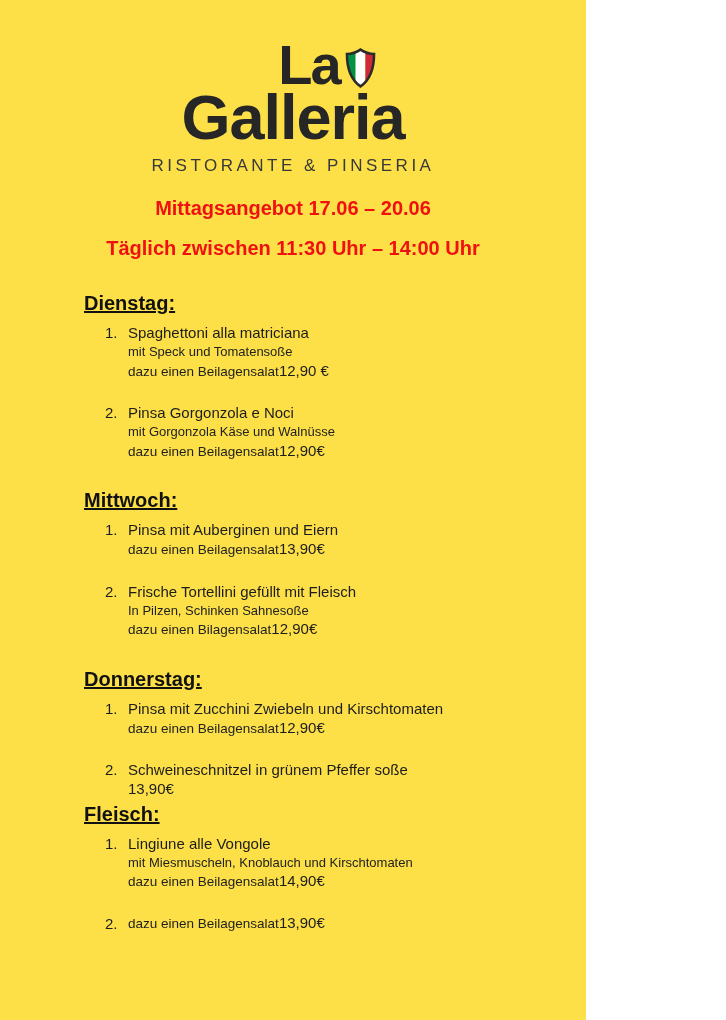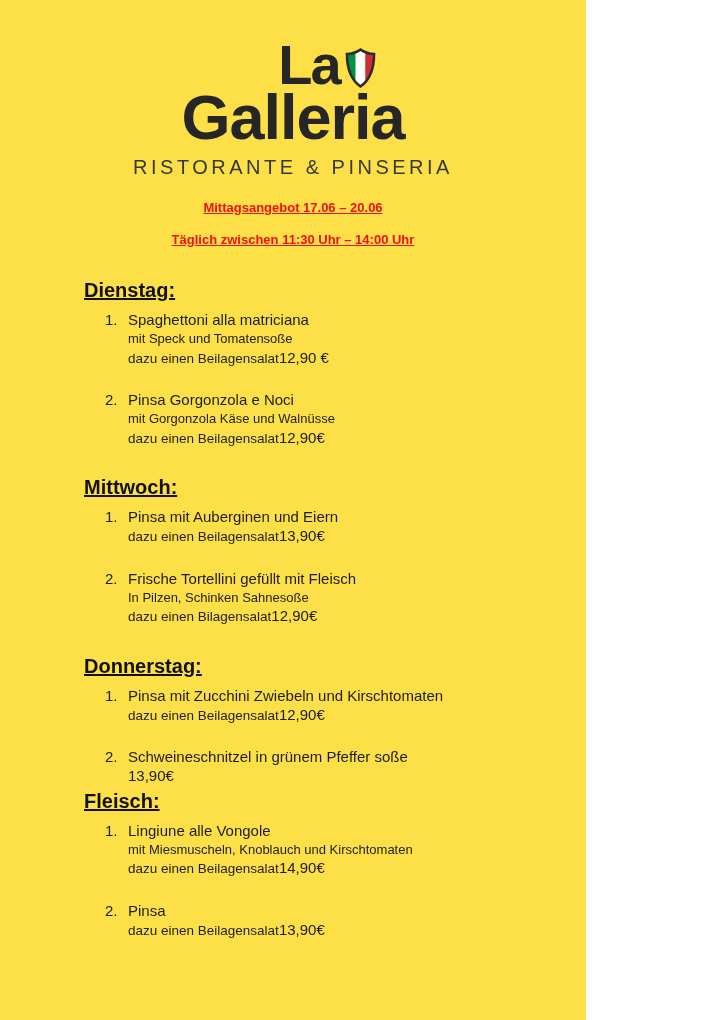--- a/index.html
+++ b/index.html
@@ -16,26 +16,25 @@
   }
   .logo-la {
     font-size:56px; line-height:54px; font-weight:bold; letter-spacing:-2px; color:#262626;
   }
   .shield { width:31px; height:42px; margin-top:9px; }
   .logo-row2 {
     font-size:63px; line-height:60px; margin-top:-5px; font-weight:bold;
     letter-spacing:-1px; color:#262626;
   }
   .tagline {
-    margin-top:9px; font-size:20px; letter-spacing:3.5px; font-weight:500; color:#383838;
+    margin-top:9px; font-size:17px; letter-spacing:3.5px; font-weight:500; color:#383838;
   }
   
   .notice {
-    text-align:center; color:#ef1111; font-weight:bold; font-size:13px;
-    text-decoration:underline;
+    text-align:center; color:#ef1111; font-weight:bold; font-size:20px;
   }
   .notice-1 { margin-top:21px; }
   .notice-2 { margin-top:17px; }
   
   .menu { margin:34px 112px 0 84px; }
   .day-section.gap-lg { margin-top:30px; }
   .day-section.gap-sm { margin-top:6px; }
   .day-heading {
     font-size:20px; line-height:19px; font-weight:bold; color:#111111;
     text-decoration:underline; margin-bottom:10px;
@@ -174,21 +173,20 @@
           <div class="detail-row">
             <span>dazu einen Beilagensalat</span>
             <span class="price">14,90€</span>
           </div>
         </div>
       </div>
 
       <div class="menu-item">
         <span class="item-number">2.</span>
         <div class="item-body">
-          <div class="item-title">Pinsa</div>
           <div class="detail-row">
             <span>dazu einen Beilagensalat</span>
             <span class="price">13,90€</span>
           </div>
         </div>
       </div>
     </div>
 
   </div>
 </div>

